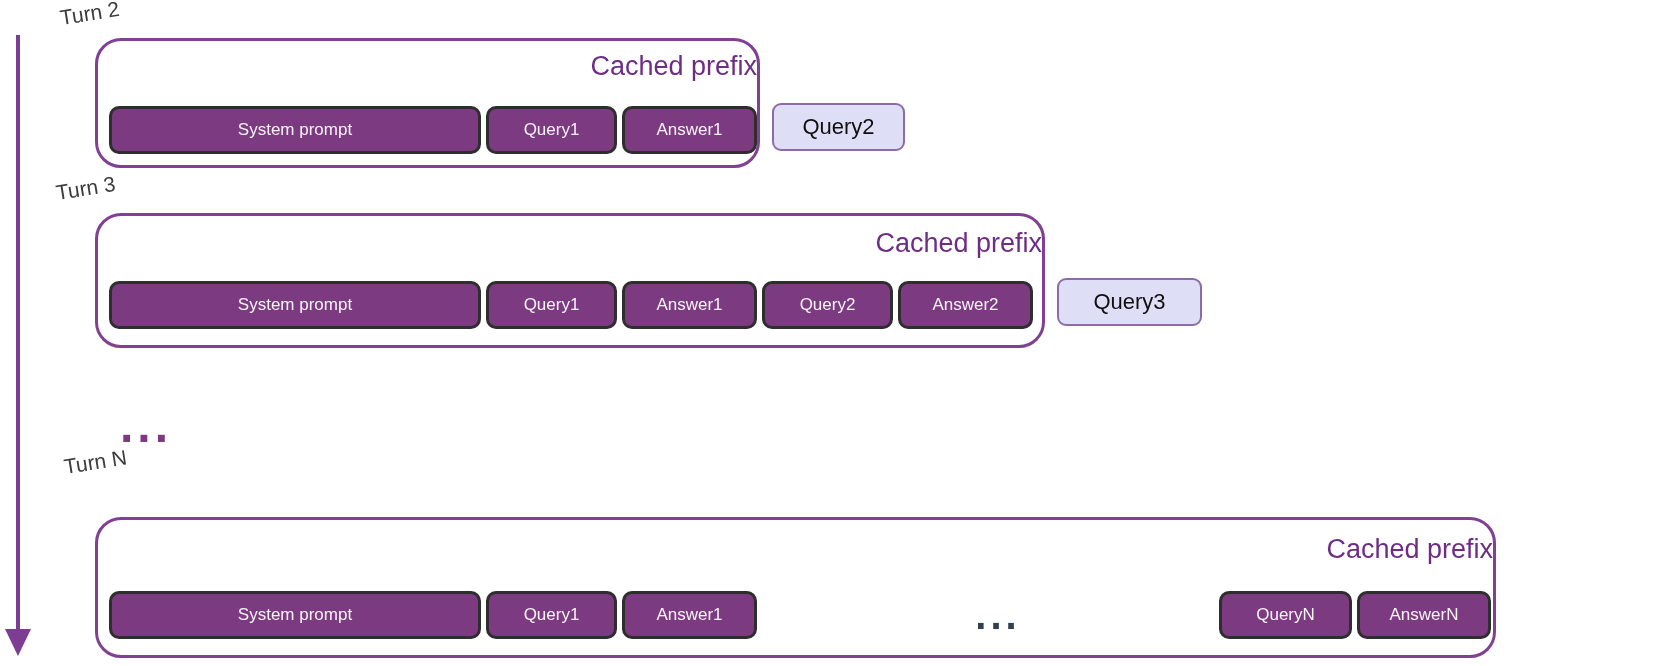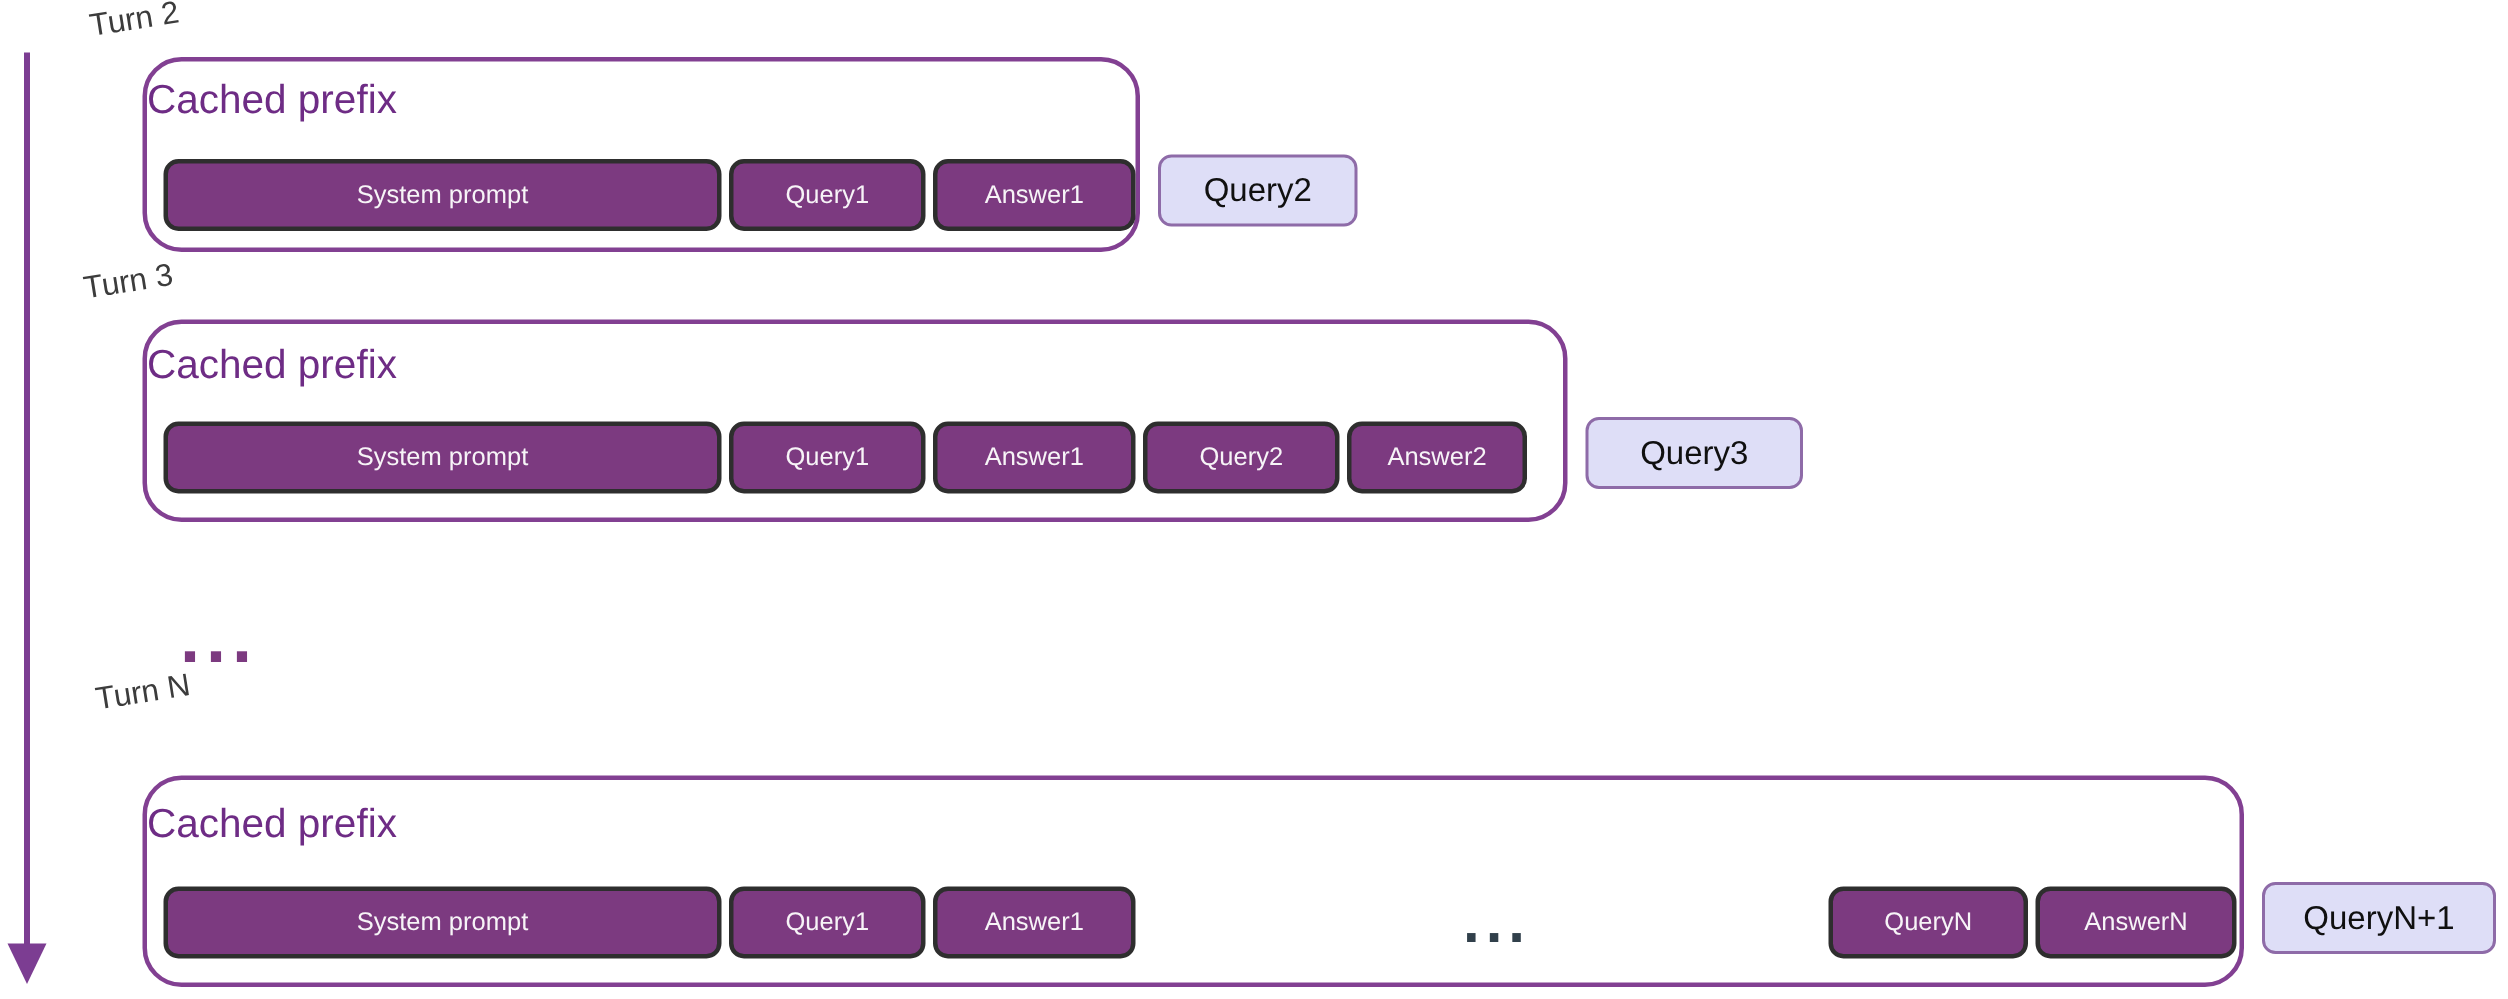--- a/index.html
+++ b/index.html
@@ -46,21 +46,21 @@
     position: absolute;
     box-sizing: border-box;
     background: #ffffff;
     border: 3px solid var(--container-border, #824092);
     border-radius: 26px;
   }
   .cached-title {
     position: absolute;
     left: 0;
     width: 100%;
-    text-align: left;
+    text-align: right;
     font-size: 27px;
     color: var(--title-text, #6E2C85);
     white-space: nowrap;
   }
   .token {
     position: absolute;
     height: 48px;
     box-sizing: border-box;
     background: var(--token-fill, #7C3A80);
     border: 3px solid var(--token-border, #2E2E2E);
@@ -125,31 +125,30 @@
   </div>
   <div class="new-query" style="left:772px; top:103px; width:133px;">Query2</div>
 
   <div class="turn-label" style="left:58px; top:181px;">Turn 3</div>
   <div class="turn-container" style="left:95px; top:213px; width:950px; height:135px;">
     <div class="cached-title" style="top:12px;">Cached prefix</div>
     <div class="token" style="left:11px; top:65px; width:372px;">System prompt</div>
     <div class="token" style="left:388px; top:65px; width:131px;">Query1</div>
     <div class="token" style="left:524px; top:65px; width:135px;">Answer1</div>
     <div class="token" style="left:664px; top:65px; width:131px;">Query2</div>
-    <div class="token" style="left:800px; top:65px; width:120px;">Answer2</div>
+    <div class="token" style="left:800px; top:65px; width:135px;">Answer2</div>
   </div>
   <div class="new-query" style="left:1057px; top:278px; width:145px;">Query3</div>
 
   <div class="ellipsis-between">...</div>
 
   <div class="turn-label" style="left:66px; top:455px;">Turn N</div>
   <div class="turn-container" style="left:95px; top:517px; width:1401px; height:141px;">
     <div class="cached-title" style="top:14px;">Cached prefix</div>
     <div class="token" style="left:11px; top:71px; width:372px;">System prompt</div>
     <div class="token" style="left:388px; top:71px; width:131px;">Query1</div>
     <div class="token" style="left:524px; top:71px; width:135px;">Answer1</div>
     <div class="ellipsis-inner" style="left:830px; top:71px; width:140px;">...</div>
     <div class="token" style="left:1259px; top:71px; width:134px;">AnswerN</div>
     <div class="token" style="left:1121px; top:71px; width:133px;">QueryN</div>
   </div>
-  <div class="new-query" style="left:1508px; top:588px; width:156px;">QueryN+1</div>
 
 </div>
 
 </body></html>

